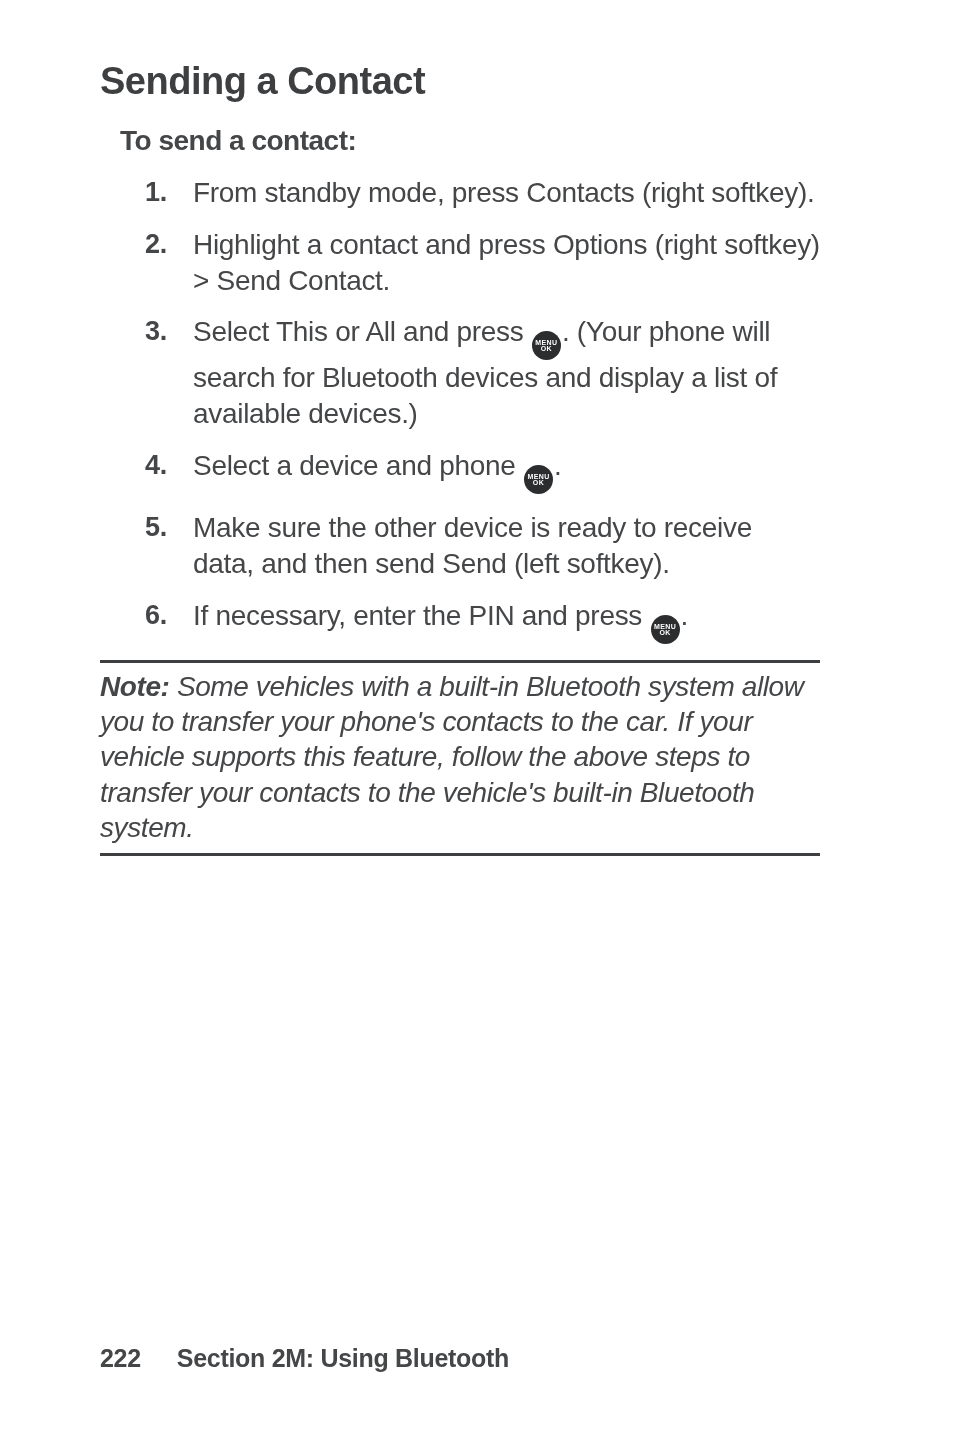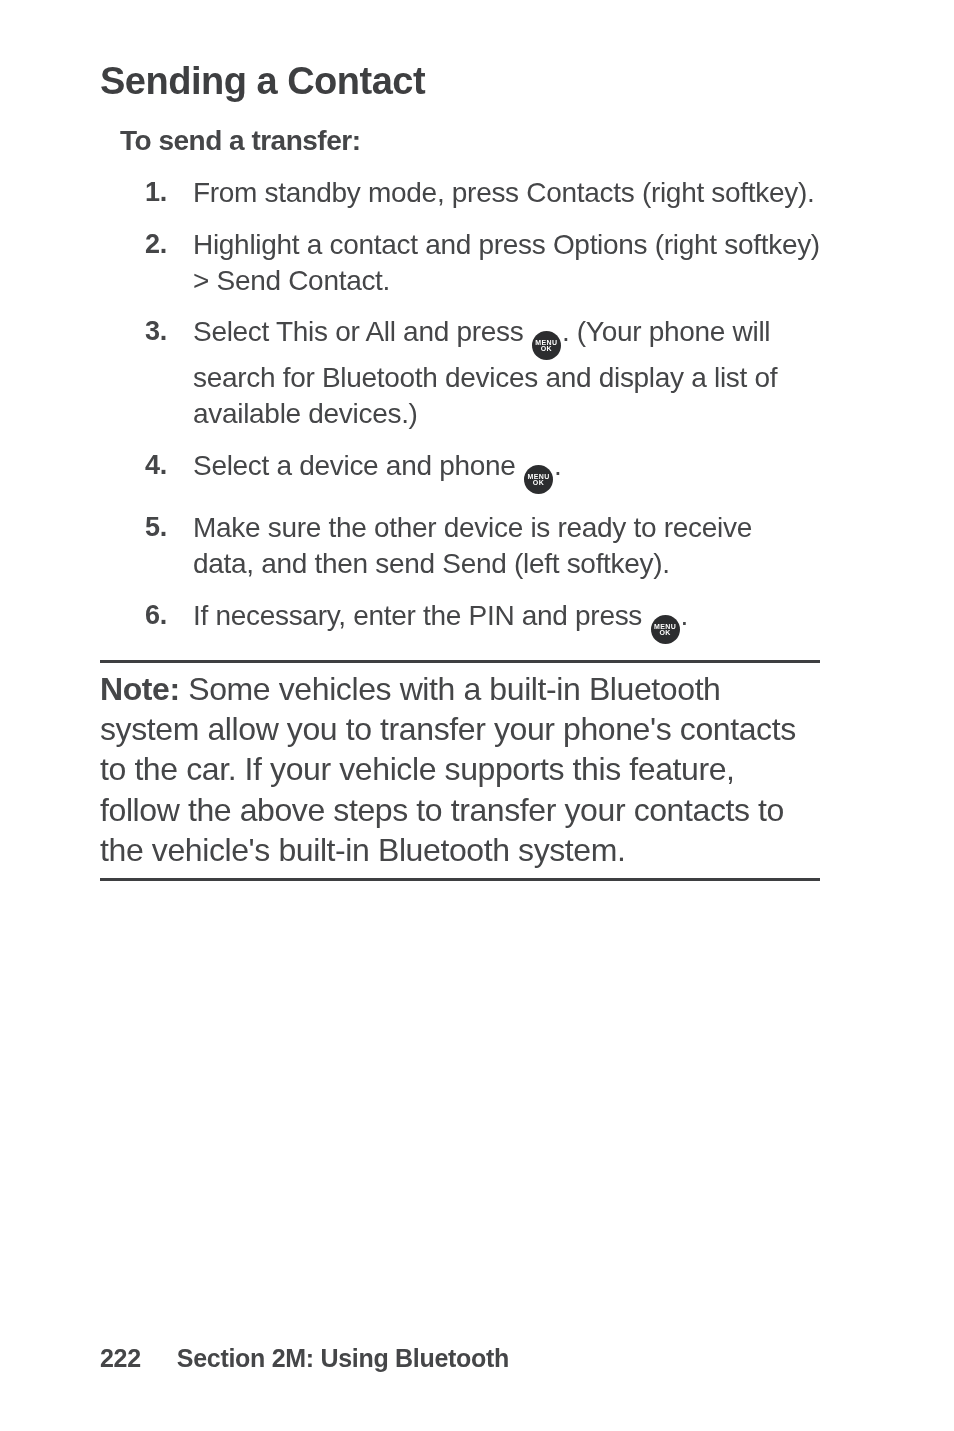--- a/index.html
+++ b/index.html
@@ -72,23 +72,24 @@
     flex-direction: column;
     line-height: 1;
     margin: 0 1px;
   }
   .icon-menu .t1 { font-size: 7px; font-weight: 700; letter-spacing: 0.4px; }
   .icon-menu .t2 { font-size: 7px; font-weight: 700; letter-spacing: 0.4px; margin-top: -1px; }
   .note-block {
     border-top: 3px solid #3e3f41;
     border-bottom: 3px solid #3e3f41;
     padding: 6px 0 8px 0;
-    font-size: 32px;
+    font-size: 28px;
     line-height: 1.26;
     letter-spacing: -0.4px;
+    font-style: italic;
   }
   .note-block .label { font-weight: 700; }
   .footer {
     position: absolute;
     bottom: 58px;
     left: 100px;
     font-size: 25px;
     font-weight: 700;
     letter-spacing: -0.3px;
     display: flex;
@@ -98,21 +99,21 @@
   }
 </style>
 </head>
 <body>
 
 <div class="page">
 
   <h2 class="section-heading">Sending a Contact</h2>
 
 
-  <p class="subhead">To send a transfer:</p>
+  <p class="subhead">To send a contact:</p>
 
   <ol class="steps">
 
     <li>
       <span class="step-num">1.</span>
       <span class="step-body">
         <span>From standby mode, press </span><span class="b">Contacts</span><span> (right softkey).</span>
       </span>
     </li>
 

